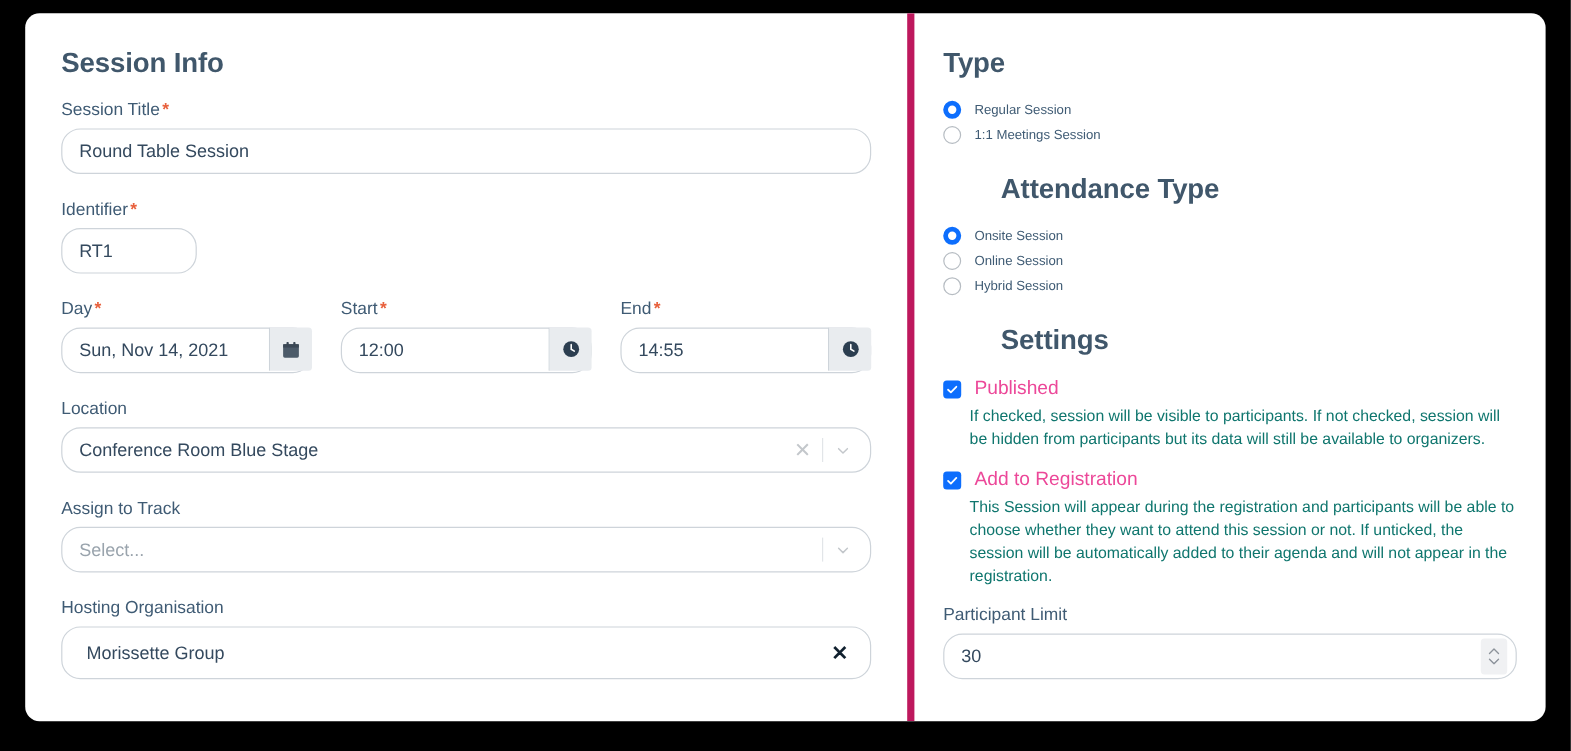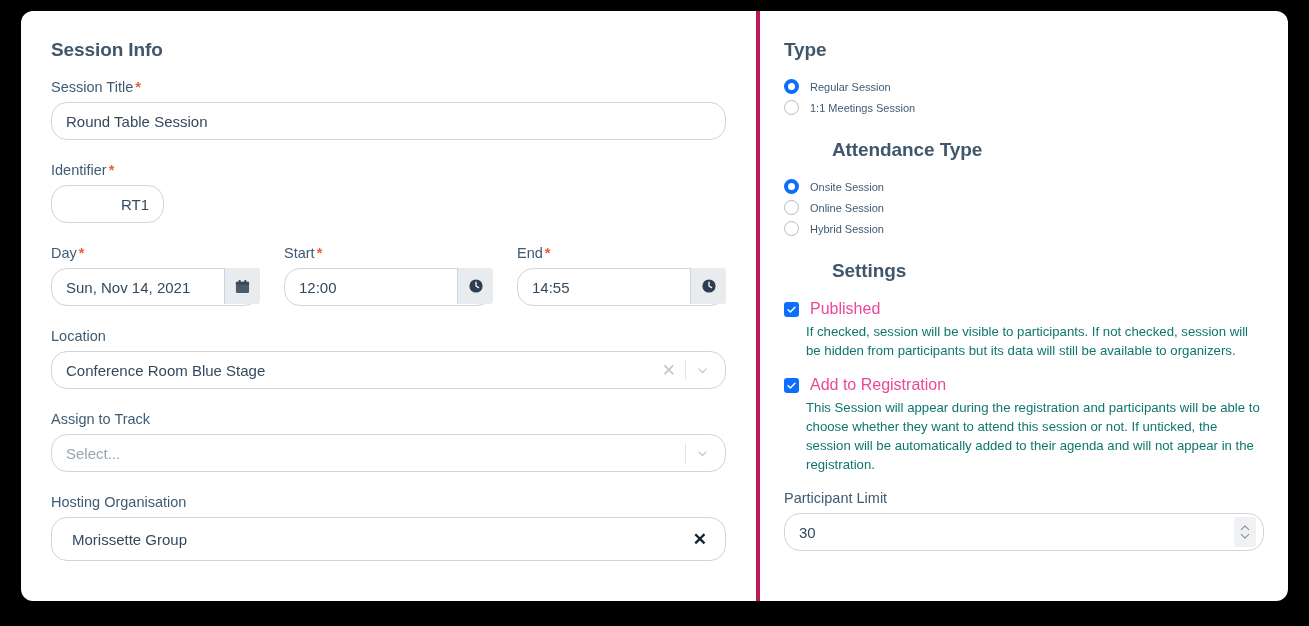--- a/index.html
+++ b/index.html
@@ -34,27 +34,27 @@
   }
 
   .col-left {
     width: 735px;
     padding: 28px 30px 0 30px;
     box-sizing: border-box;
   }
   .col-right {
     flex: 1;
     padding: 28px 24px 0 24px;
-    border-left: 4px solid #be185d;
+    border-left: 6px solid #be185d;
     box-sizing: border-box;
   }
 
   
   .section-title {
-    font-size: 19px;
+    font-size: 23px;
     font-weight: bold;
     color: #40576b;
     margin: 0 0 18px 0;
     letter-spacing: -0.1px;
   }
   .section-title.spaced { margin-top: 24px; margin-left: 48px; }
 
   
   .field-label {
     font-size: 14.5px;
@@ -80,21 +80,21 @@
     font-size: 15px;
     color: #34495e;
     white-space: nowrap;
     overflow: hidden;
   }
   .input-text.placeholder { color: #9aa4ad; }
 
   .field-block { margin-bottom: 22px; }
 
   .w-full { width: 100%; }
-  .w-identifier { width: 113px; text-align: right; }
+  .w-identifier { width: 113px; }
 
   
   .row-3 {
     display: flex;
     gap: 24px;
     margin-bottom: 22px;
   }
   .row-3 .cell { width: 222px; }
 
   .icon-btn {

